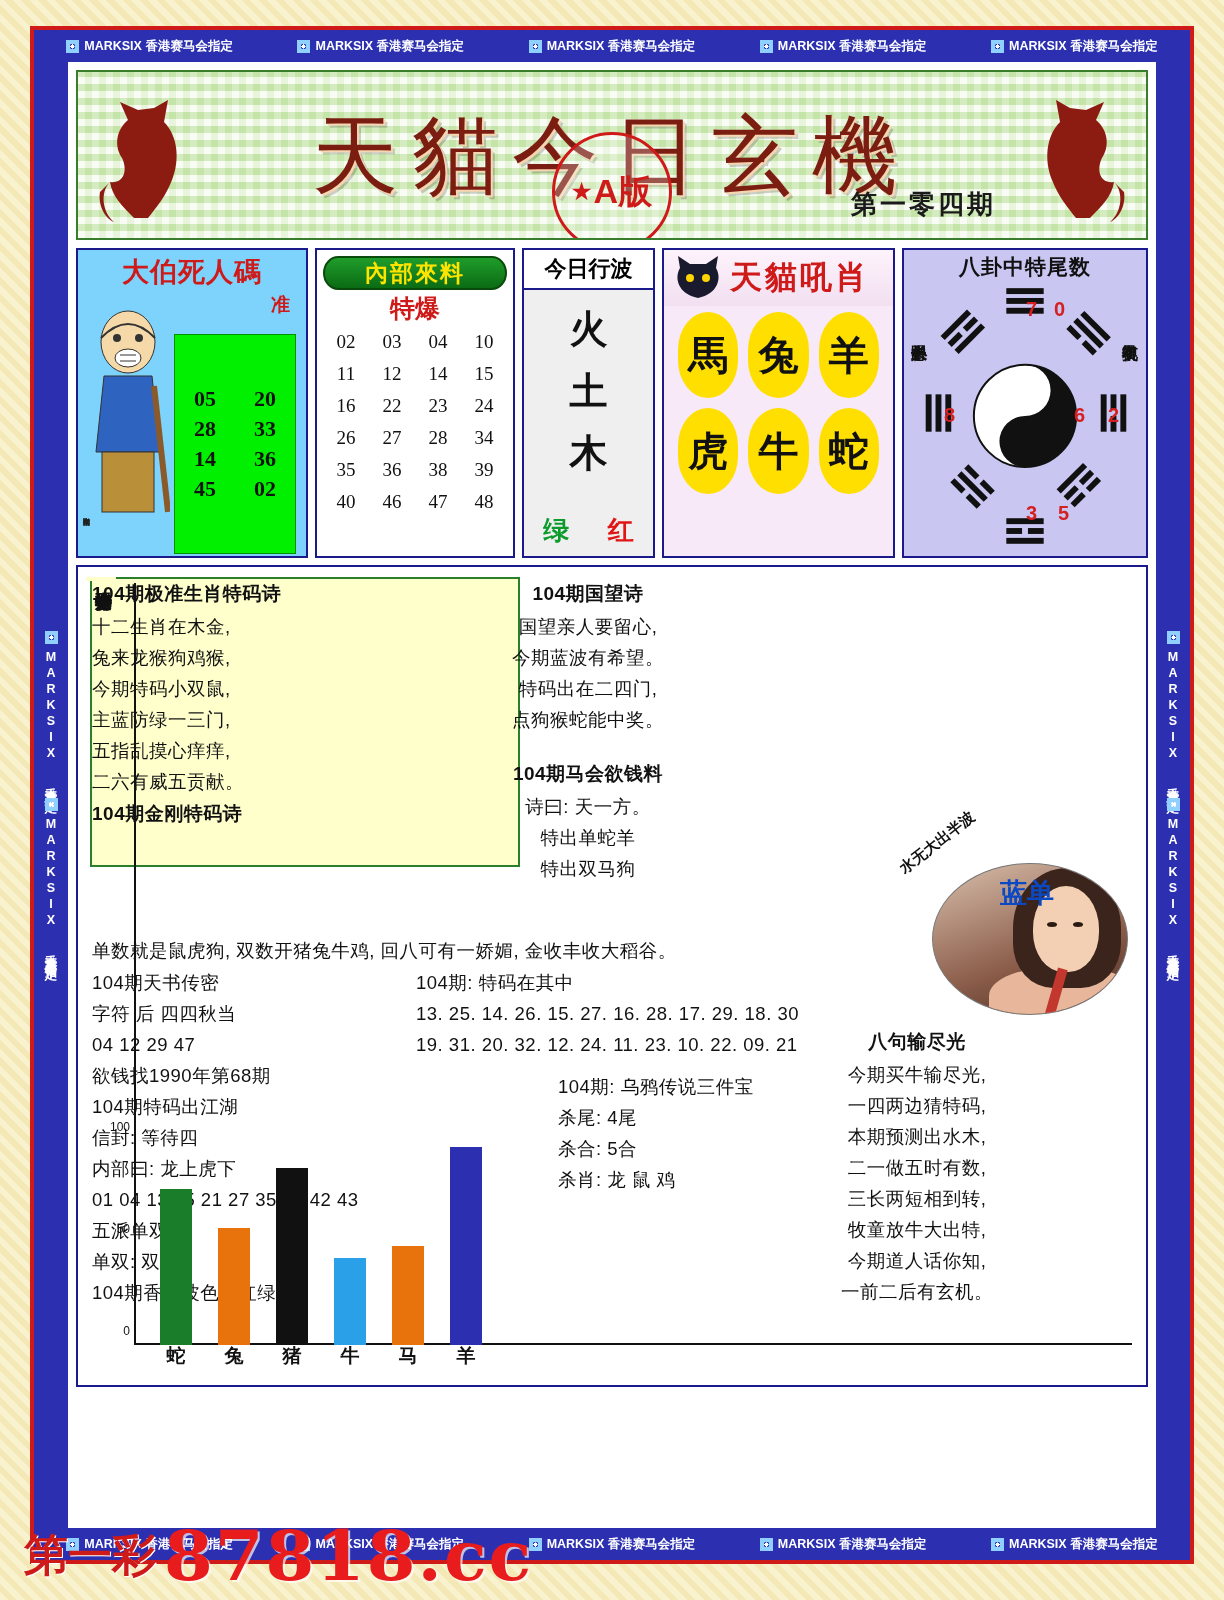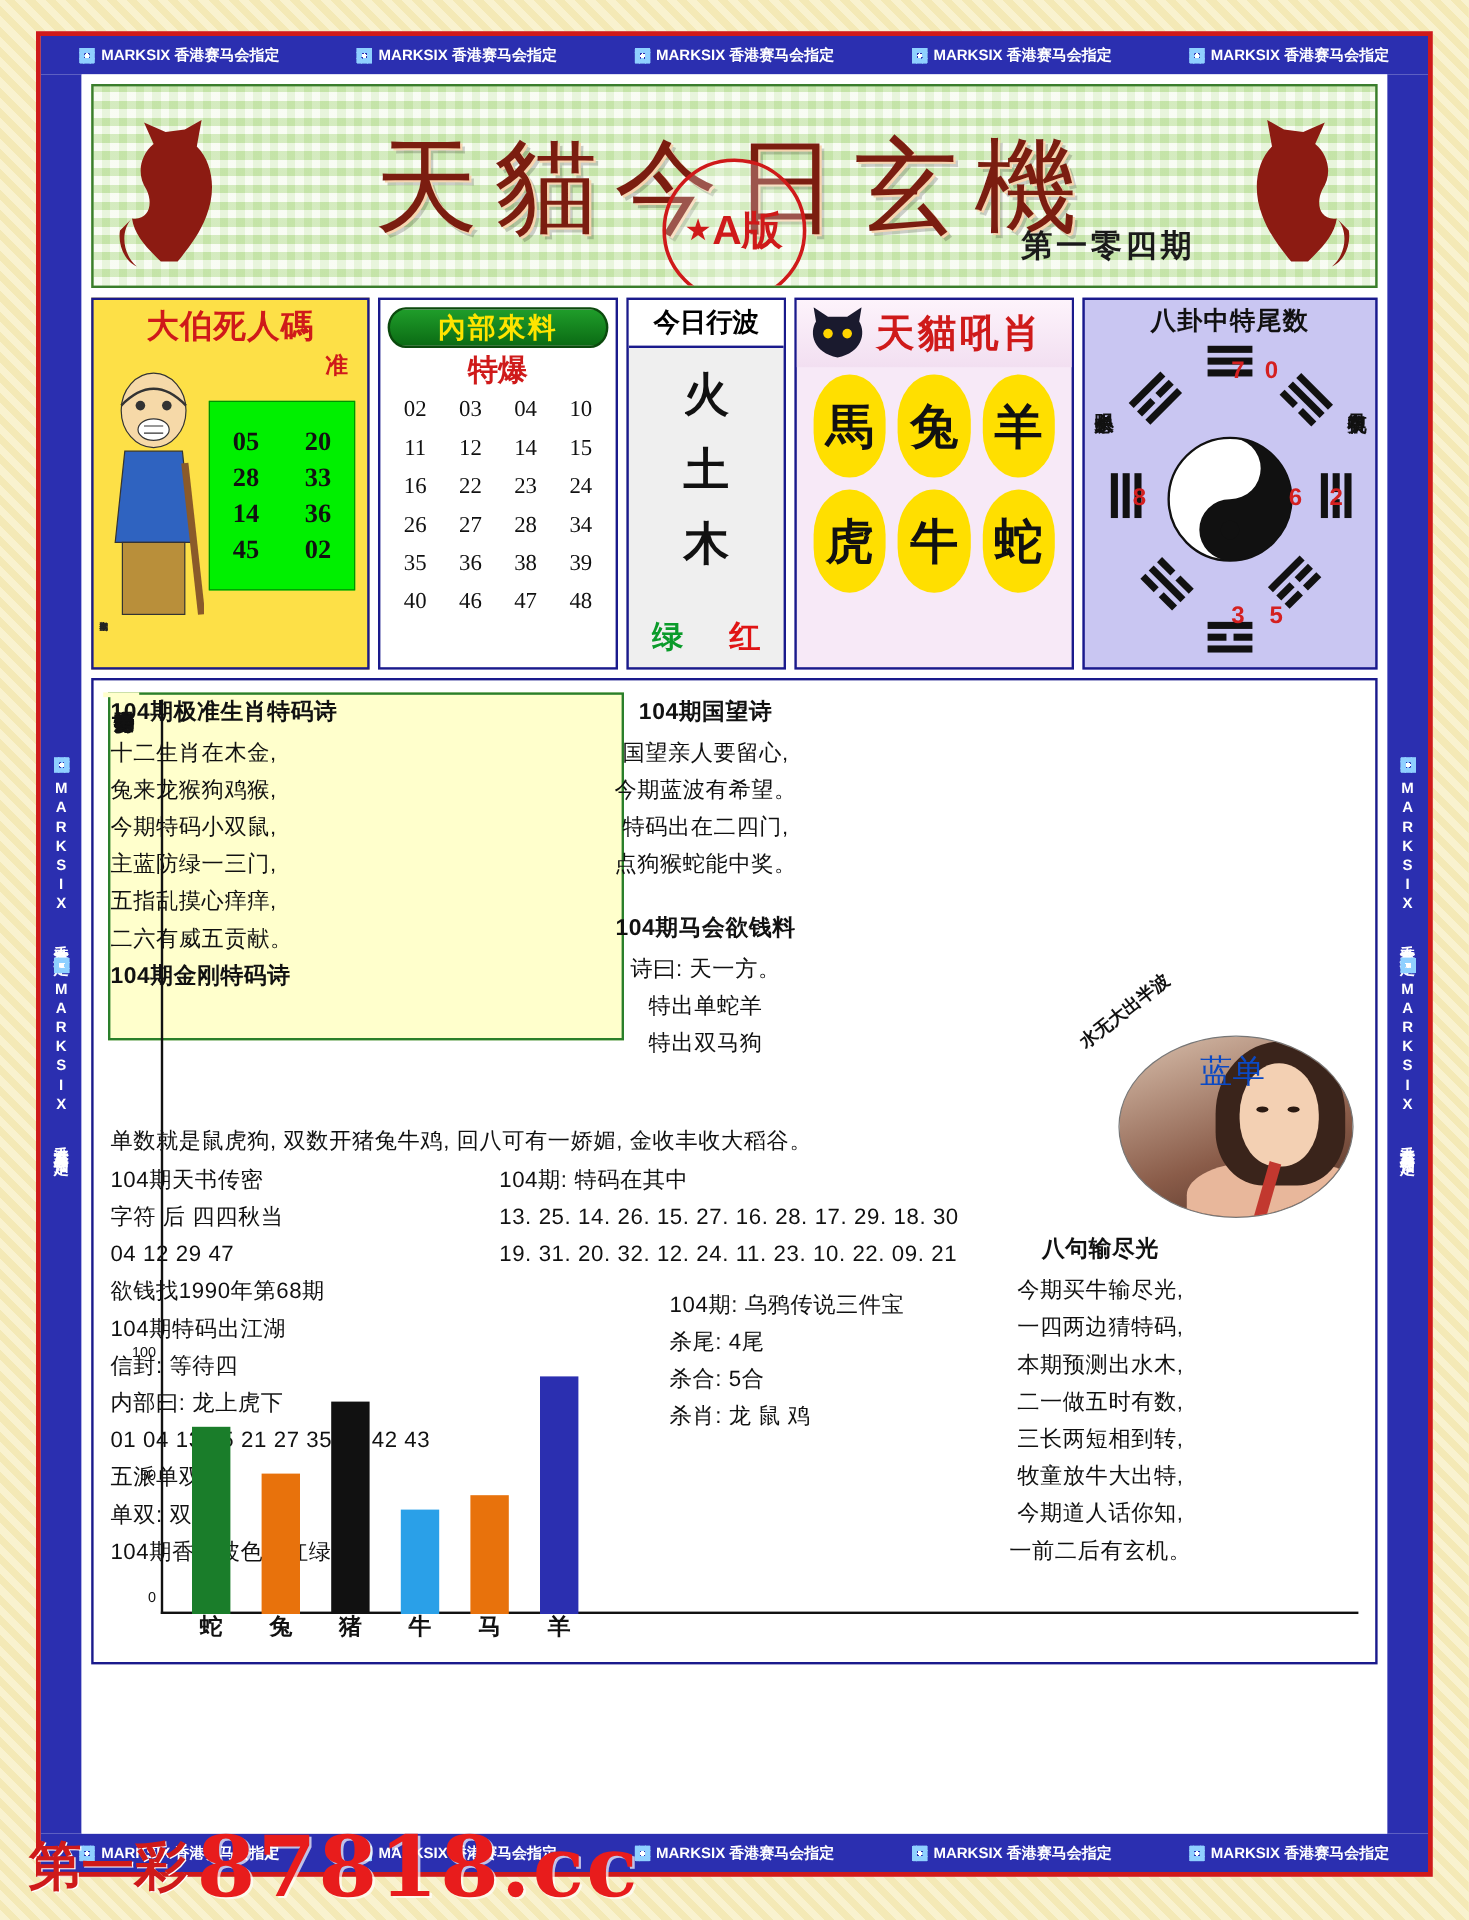--- a/index.html
+++ b/index.html
@@ -104,34 +104,34 @@
   }
   #edition-stamp .star { color:#cf1a1a; font-size:22px; margin-right:2px; }
 
   
   #panels {
     margin-top:8px; height:310px; display:flex; gap:7px;
   }
   .panel { border:2px solid #1a1a8c; background:#fff; position:relative; }
 
   
-  #panel-dabo { width:232px; background:#fde047; }
+  #panel-dabo { width:232px; background:#7dd3fc; }
   #panel-dabo .ptitle {
     text-align:center; font-size:27px; font-weight:bold; color:#cf1a1a;
     font-family:"DejaVu Serif", serif; padding-top:4px; letter-spacing:1px;
   }
   #panel-dabo .zhun {
     position:absolute; right:16px; top:42px; color:#cf1a1a;
     font-size:19px; font-weight:bold;
   }
   #panel-dabo .oldman {
     position:absolute; left:6px; top:52px; width:86px; height:220px;
   }
   #panel-dabo .numbox {
-    position:absolute; left:96px; top:84px; width:122px; height:158px;
+    position:absolute; left:96px; top:84px; width:122px; height:220px;
     background:#00f000; border:1px solid #009000;
     display:grid; grid-template-columns:1fr 1fr; align-content:center;
     font-size:22px; font-weight:bold; color:#111; text-align:center;
     row-gap:4px;
     font-family:"Liberation Serif", serif;
   }
   .vertlabel {
     position:absolute; left:3px; bottom:44px;
     writing-mode:vertical-rl; text-orientation:upright;
     font-size:7.5px; color:#222; line-height:10px; letter-spacing:0;
@@ -255,21 +255,21 @@
     border-radius:40% 40% 0 0; background:#e8b79b; }
   #lady .strap { position:absolute; left:118px; top:104px; width:10px; height:50px;
     background:#c2382f; transform:rotate(16deg); }
   #lady .eye { position:absolute; width:10px; height:5px; background:#2b1a12; border-radius:50%; top:58px; }
   #lady-arc {
     position:absolute; right:160px; top:296px; font-size:15px; font-weight:bold;
     color:#111; transform:rotate(-38deg); transform-origin:left top;
     white-space:nowrap;
   }
   #lady-badge {
-    position:absolute; right:92px; top:312px; font-size:27px; font-weight:normal;
+    position:absolute; right:92px; top:312px; font-size:27px; font-weight:bold;
     color:#0b49c4; line-height:28px; text-align:right;
   }
 
   
   #watermark {
     position:absolute; left:24px; bottom:2px; right:24px; height:86px;
     display:flex; align-items:center; gap:8px; pointer-events:none;
   }
   #wm-left {
     font-size:44px; font-weight:bold; color:#cf1a1a;

